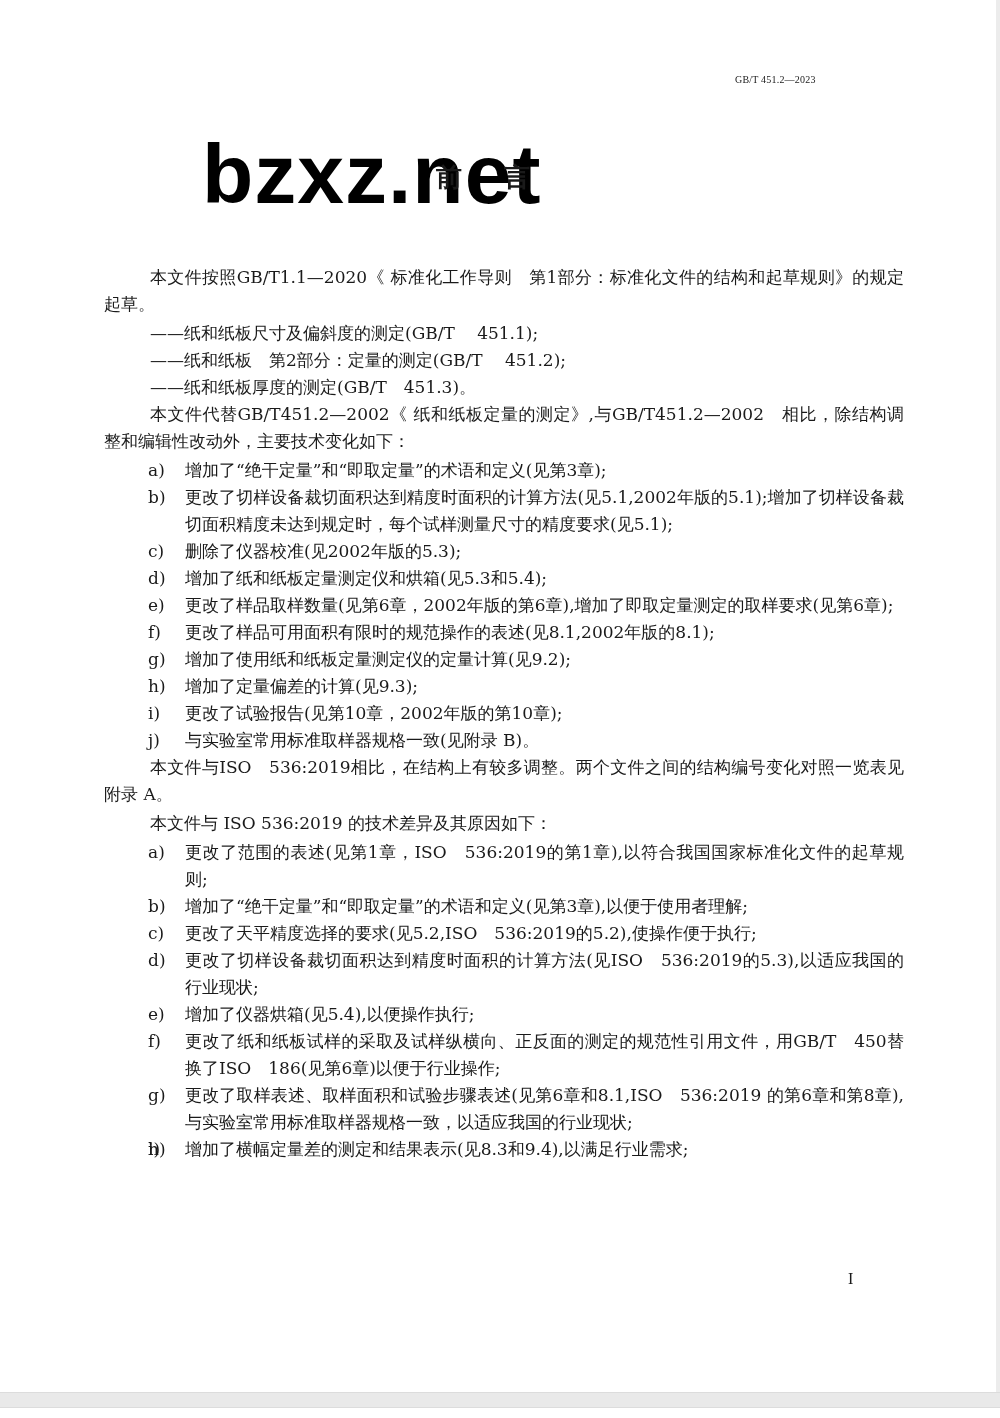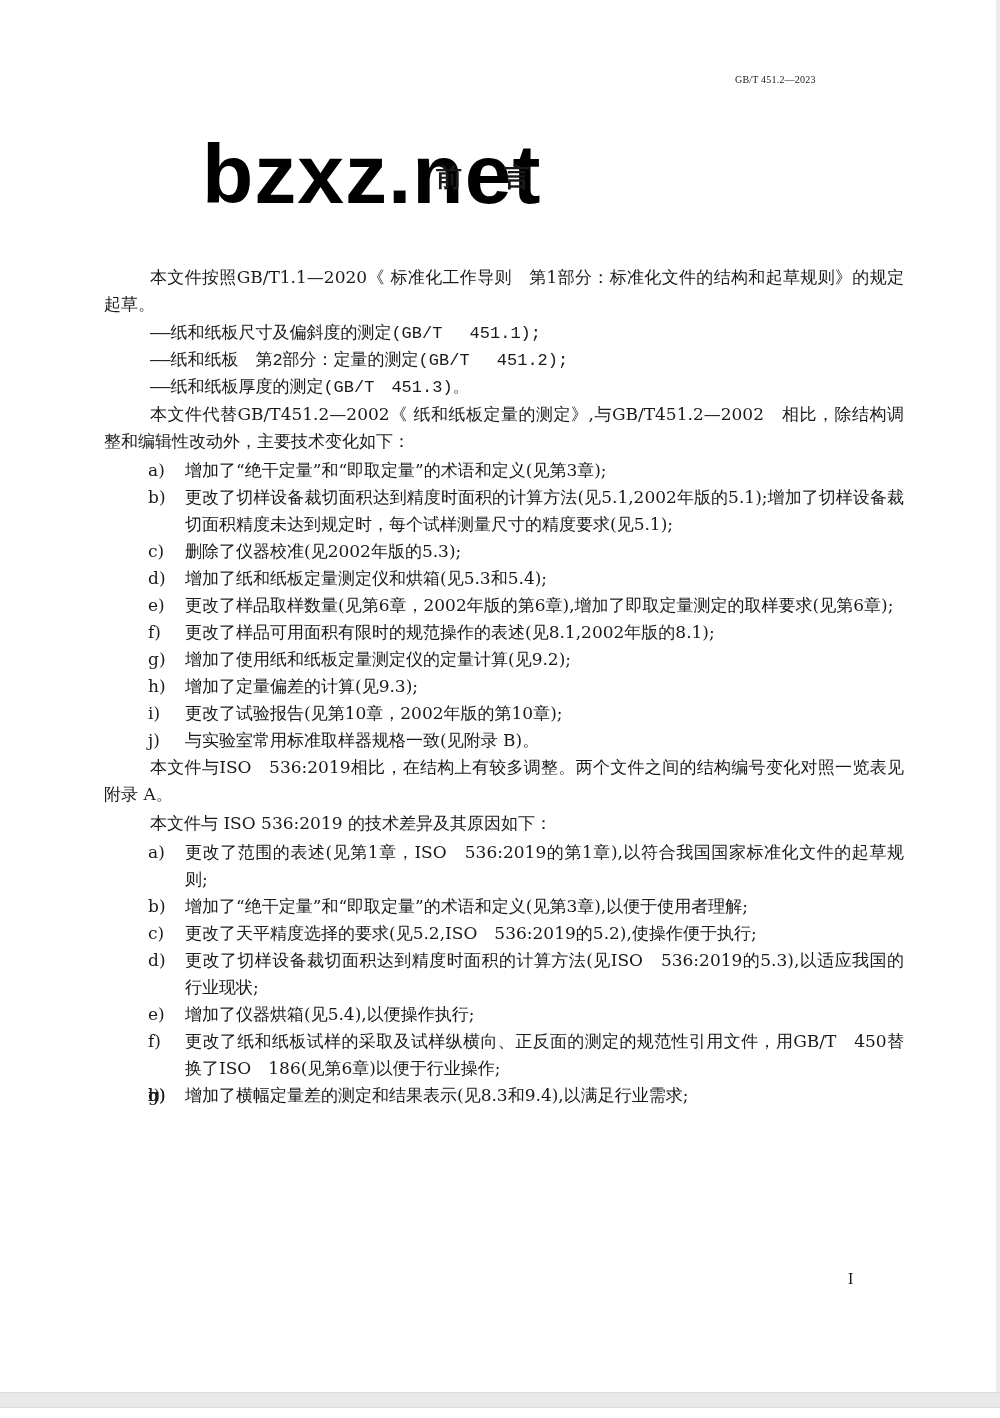--- a/index.html
+++ b/index.html
@@ -7,21 +7,21 @@
     width: 1000px; height: 1418px; background: #ffffff; position: relative; overflow: hidden;
     font-family: "DejaVu Serif", "Liberation Serif", serif; color: #1a1a1a;
   }
   .page-edge-right { position: absolute; top: 0; right: 0; width: 4px; height: 1392px; background: #ececec; }
   .bottom-band { position: absolute; left: 0; top: 1392px; width: 1000px; height: 14px; background: #e9e9e9; border-top: 1px solid #dcdcdc; border-bottom: 1px solid #dcdcdc; }
   .header-code { position: absolute; top: 74px; left: 735px; font-size: 10px; letter-spacing: 0.2px; font-family: "Liberation Serif", serif; }
   .watermark { position: absolute; top: 132px; left: 202px; font-family: "Liberation Sans", sans-serif; font-weight: bold; font-size: 84px; color: #000000; letter-spacing: 1px; line-height: 1; }
   .title { position: absolute; top: 160px; left: 436px; font-size: 26px; font-weight: bold; font-family: "DejaVu Sans", sans-serif; letter-spacing: 42px; }
   .content { position: absolute; top: 264px; left: 84px; width: 800px; font-size: 17px; line-height: 27px; margin-left: 20px; }
   .para { text-indent: 46px; margin: 0 0 2px 0; text-align: justify; }
-  .dash { padding-left: 46px; margin: 0 0 0 0; font-family: Liberation Mono, monospace; }
+  .dash { padding-left: 46px; margin: 0 0 0 0; }
   .item { position: relative; padding-left: 81px; margin: 0 0 0 0; text-align: justify; }
   .item .mark { position: absolute; left: 44px; top: 0; }
   .page-num { position: absolute; top: 1270px; left: 848px; font-size: 16px; font-family: "Liberation Serif", serif; }
 </style>
 </head>
 <body>
 
 <div class="page-edge-right"></div>
 <div class="bottom-band"></div>
 
@@ -52,19 +52,19 @@
   <p class="para">本文件与ISO　536:2019相比，在结构上有较多调整。两个文件之间的结构编号变化对照一览表见附录 A。</p>
   <p class="para">本文件与 ISO 536:2019 的技术差异及其原因如下：</p>
 
   <div>
     <p class="item"><span class="mark">a)</span><span>更改了范围的表述(见第1章，ISO　536:2019的第1章),以符合我国国家标准化文件的起草规则;</span></p>
     <p class="item"><span class="mark">b)</span><span>增加了“绝干定量”和“即取定量”的术语和定义(见第3章),以便于使用者理解;</span></p>
     <p class="item"><span class="mark">c)</span><span>更改了天平精度选择的要求(见5.2,ISO　536:2019的5.2),使操作便于执行;</span></p>
     <p class="item"><span class="mark">d)</span><span>更改了切样设备裁切面积达到精度时面积的计算方法(见ISO　536:2019的5.3),以适应我国的行业现状;</span></p>
     <p class="item"><span class="mark">e)</span><span>增加了仪器烘箱(见5.4),以便操作执行;</span></p>
     <p class="item"><span class="mark">f)</span><span>更改了纸和纸板试样的采取及试样纵横向、正反面的测定的规范性引用文件，用GB/T　450替换了ISO　186(见第6章)以便于行业操作;</span></p>
-    <p class="item"><span class="mark">g)</span></p>
+    <p class="item"><span class="mark">g)</span><span>更改了取样表述、取样面积和试验步骤表述(见第6章和8.1,ISO　536:2019 的第6章和第8章),与实验室常用标准取样器规格一致，以适应我国的行业现状;</span></p>
     <p class="item"><span class="mark">h)</span></p>
     <p class="item"><span class="mark">i)</span><span>增加了横幅定量差的测定和结果表示(见8.3和9.4),以满足行业需求;</span></p>
   </div>
 </div>
 
 <div class="page-num">I</div>
 
 </body></html>

